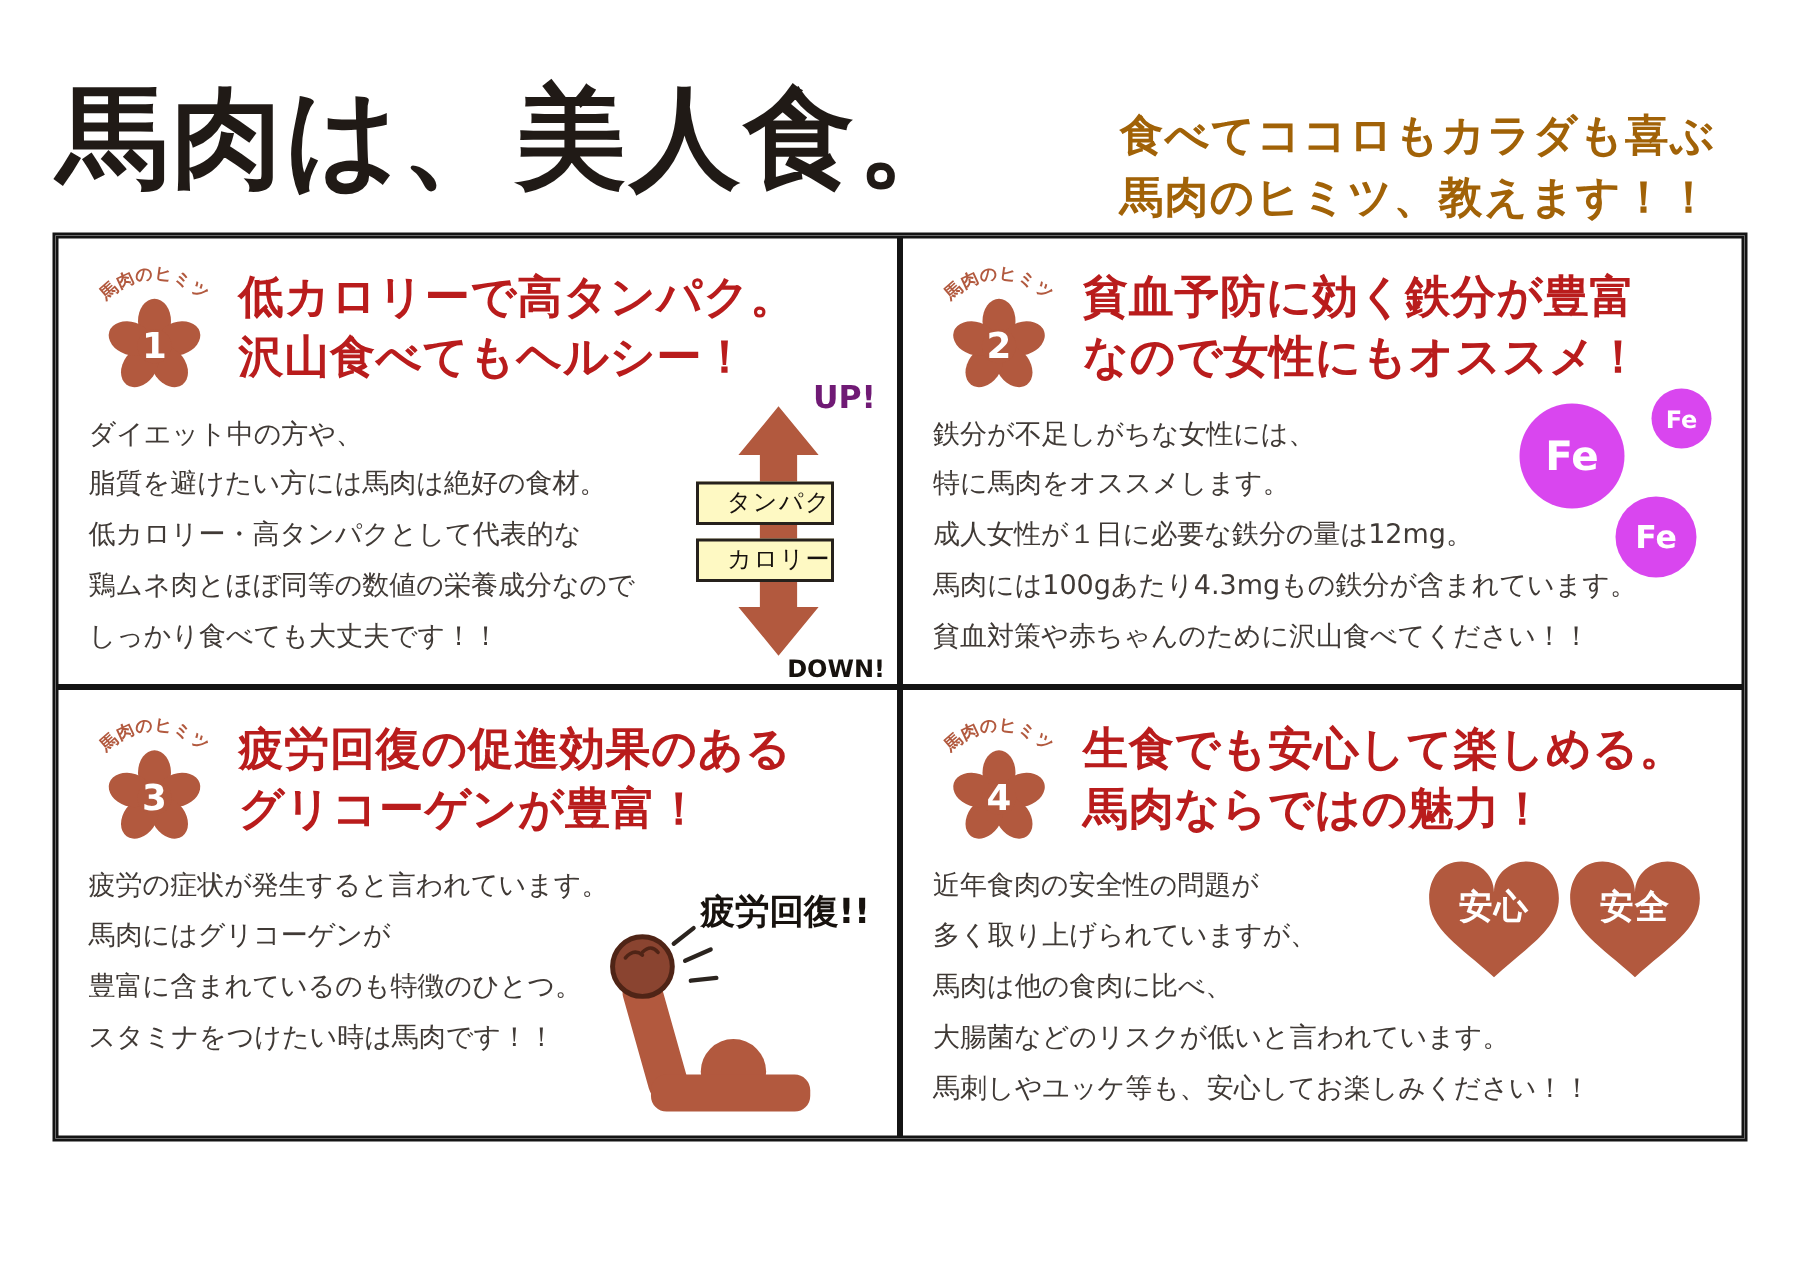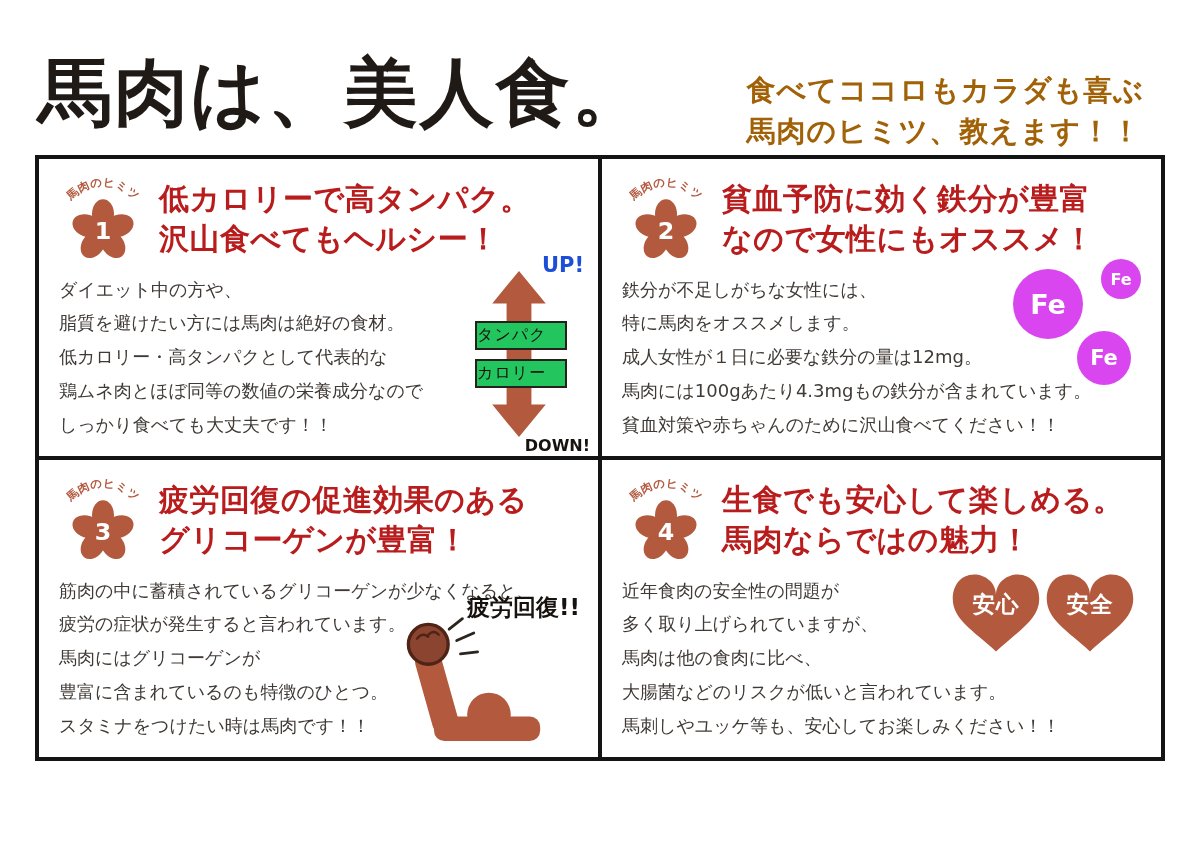--- a/index.html
+++ b/index.html
@@ -37,24 +37,24 @@
     margin:8px 0 0 2px;font-size:30px;line-height:1.32;font-weight:600;
     letter-spacing:.5px;color:#b91c1c;
   }
   .panel-heading span{display:block;}
   
   .panel-body{margin-top:10px;font-size:18px;line-height:1.88;color:#403a36;}
   .panel-body p{margin:0;white-space:nowrap;}
   
   .illus-updown{position:absolute;top:98px;right:12px;width:122px;height:198px;}
   .arrow-svg{position:absolute;left:24px;top:12px;width:62px;height:170px;fill:#b2593e;}
-  .up-label{position:absolute;top:-4px;right:2px;font-size:21px;font-weight:700;color:#1d4ed8;}
+  .up-label{position:absolute;top:-4px;right:2px;font-size:21px;font-weight:700;color:#701a75;}
   .down-label{position:absolute;bottom:0;right:-4px;font-size:16px;font-weight:700;color:#17120e;}
   .tag-box{
-    position:absolute;left:11px;width:88px;text-align:left;background:#22c55e;
+    position:absolute;left:0;width:88px;text-align:right;background:#fef9c3;
     border:2px solid #26211c;font-size:16px;padding:2px 0;color:#17120e;letter-spacing:1px;
   }
   .tag-box.protein{top:64px;}
   .tag-box.calorie{top:102px;}
   
   .fe-circle{
     position:absolute;border-radius:50%;background:#d946ef;color:#fff;
     display:flex;align-items:center;justify-content:center;font-weight:700;
   }
   .fe-large{top:110px;right:78px;width:70px;height:70px;font-size:27px;}
@@ -173,21 +173,20 @@
             <circle r="13"></circle>
           </g>
           <text class="badge-num" x="50" y="77" text-anchor="middle">3</text>
         </svg>
         <h2 class="panel-heading">
           <span>疲労回復の促進効果のある</span>
           <span>グリコーゲンが豊富！</span>
         </h2>
       </div>
       <div class="panel-body">
-        <p>筋肉の中に蓄積されているグリコーゲンが少なくなると、</p>
         <p>疲労の症状が発生すると言われています。</p>
         <p>馬肉にはグリコーゲンが</p>
         <p>豊富に含まれているのも特徴のひとつ。</p>
         <p>スタミナをつけたい時は馬肉です！！</p>
       </div>
       <div class="illus-arm">
         <span class="arm-caption">疲労回復!!</span>
         <svg class="arm-svg" viewBox="0 0 160 135">
           <g stroke="#2b241f" stroke-width="3" stroke-linecap="round">
             <line x1="58" y1="16" x2="72" y2="5"></line>

